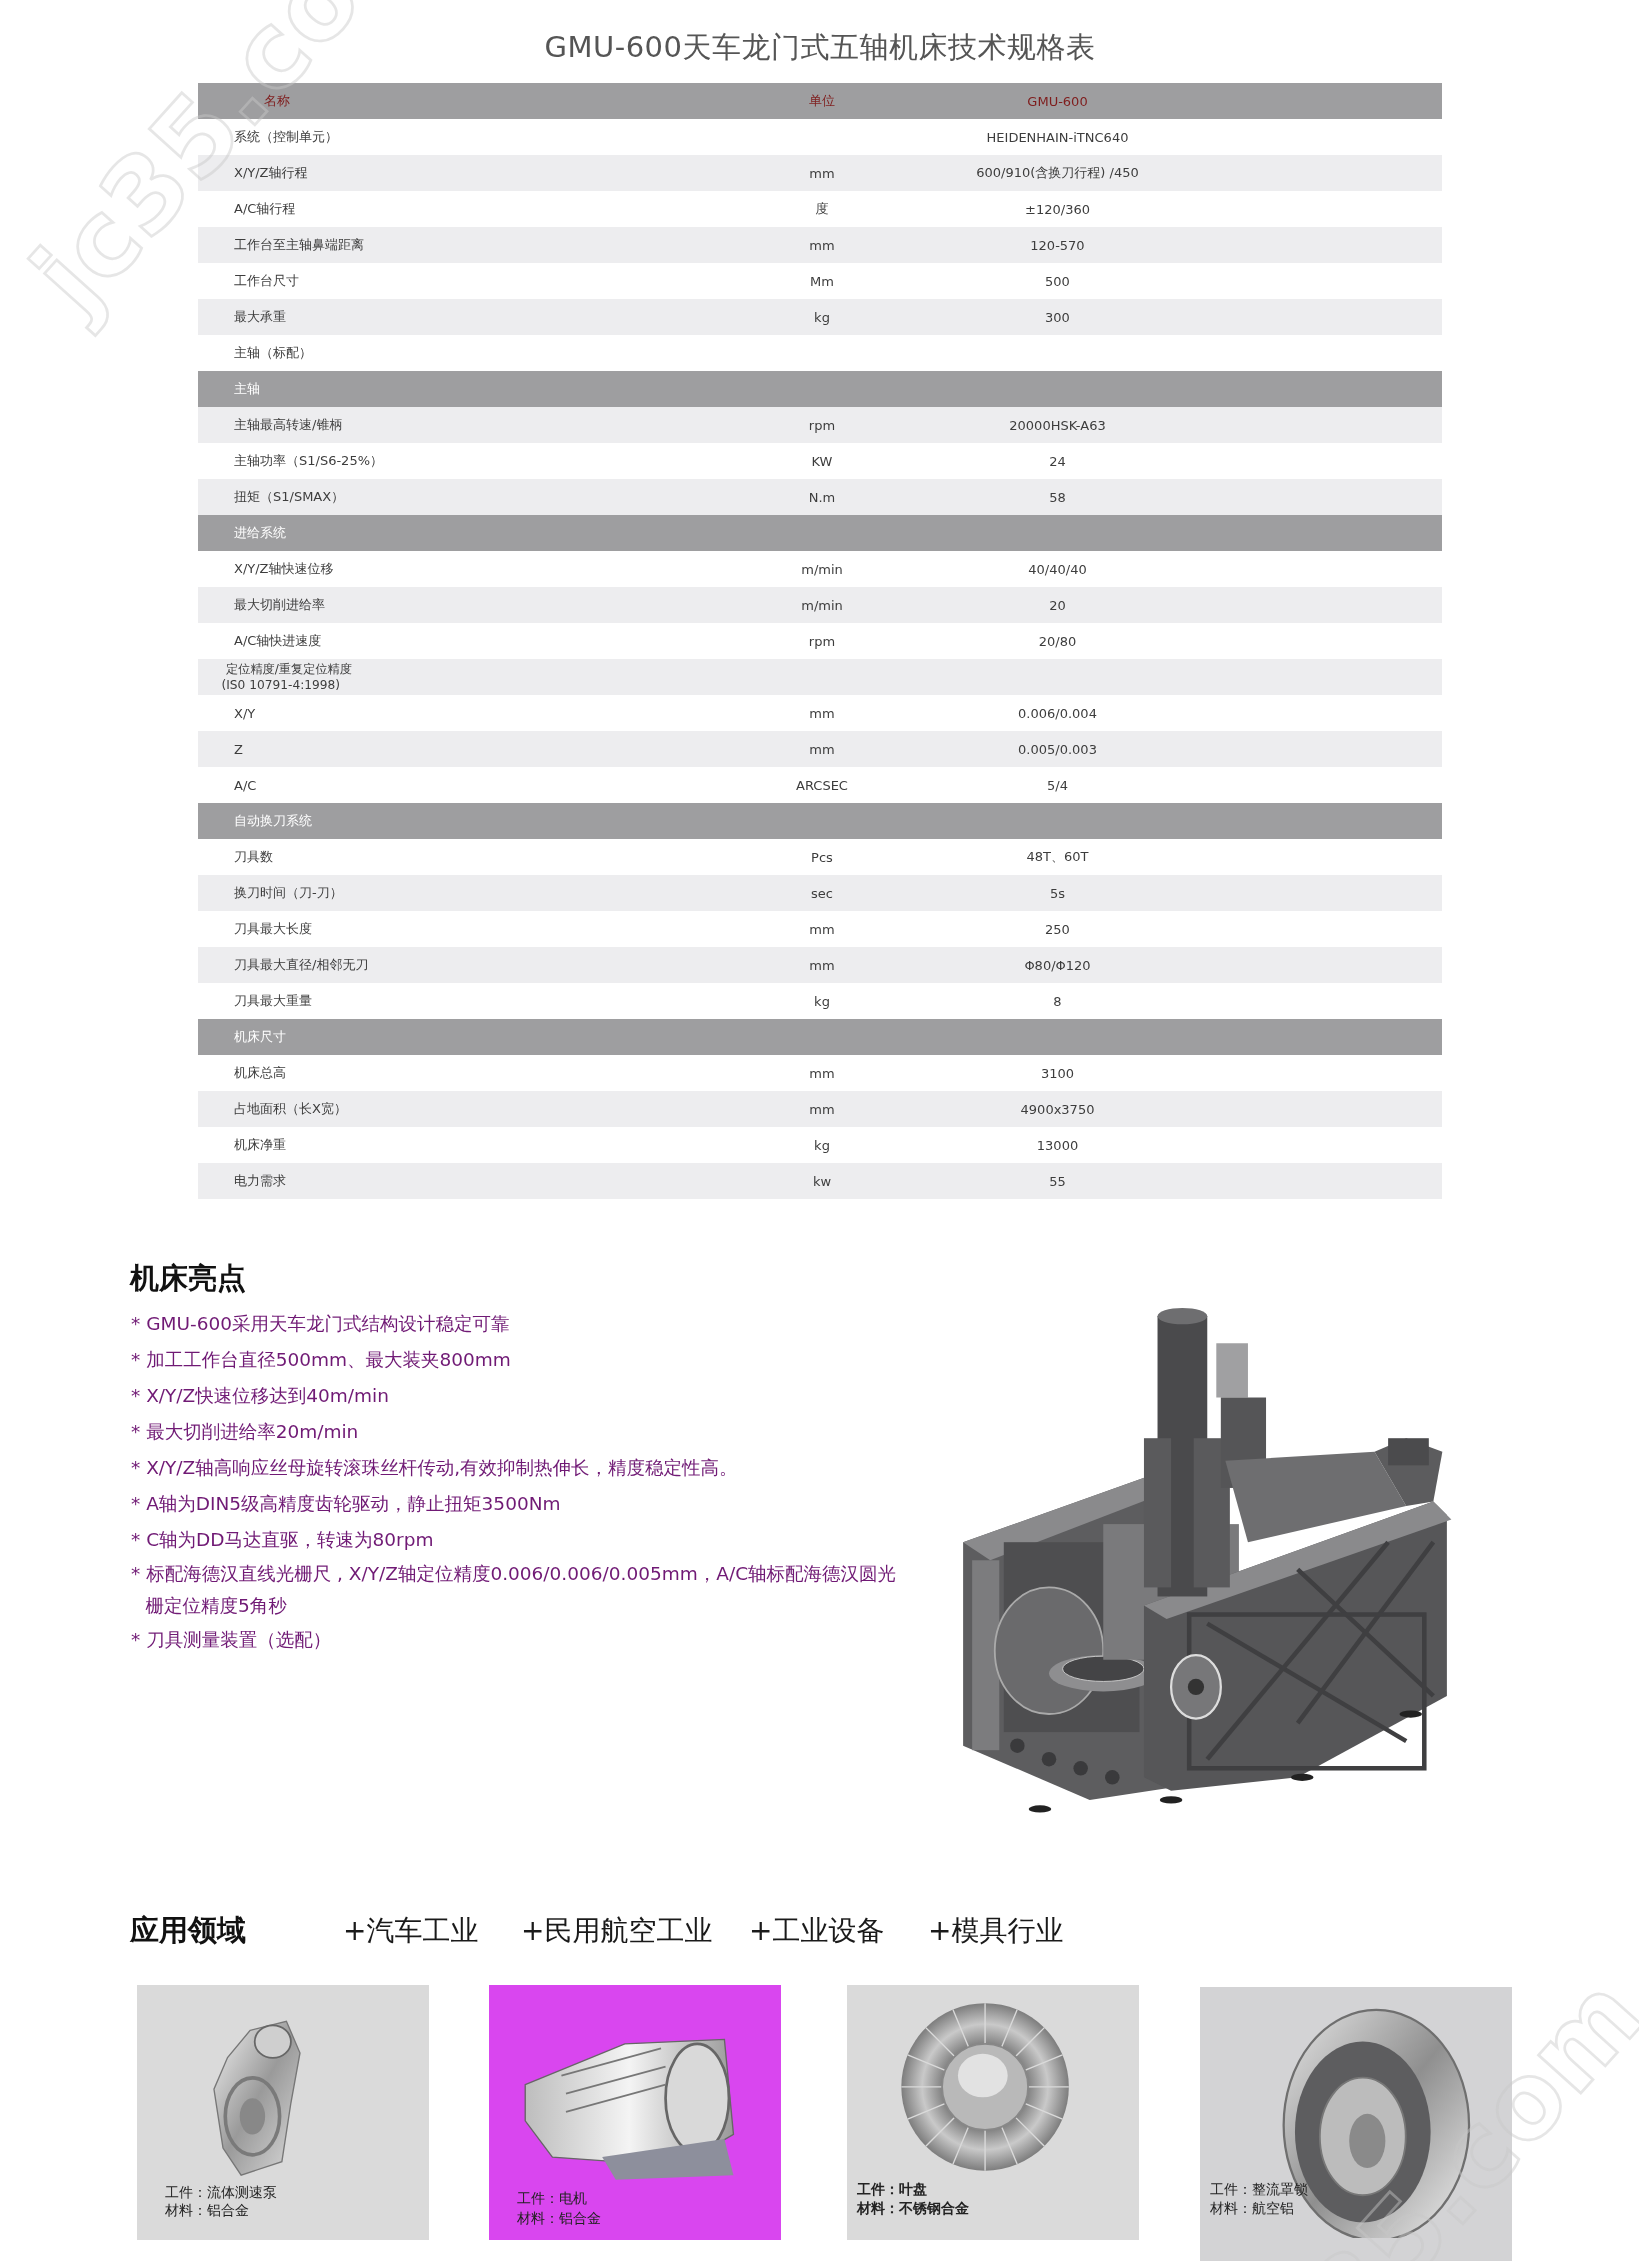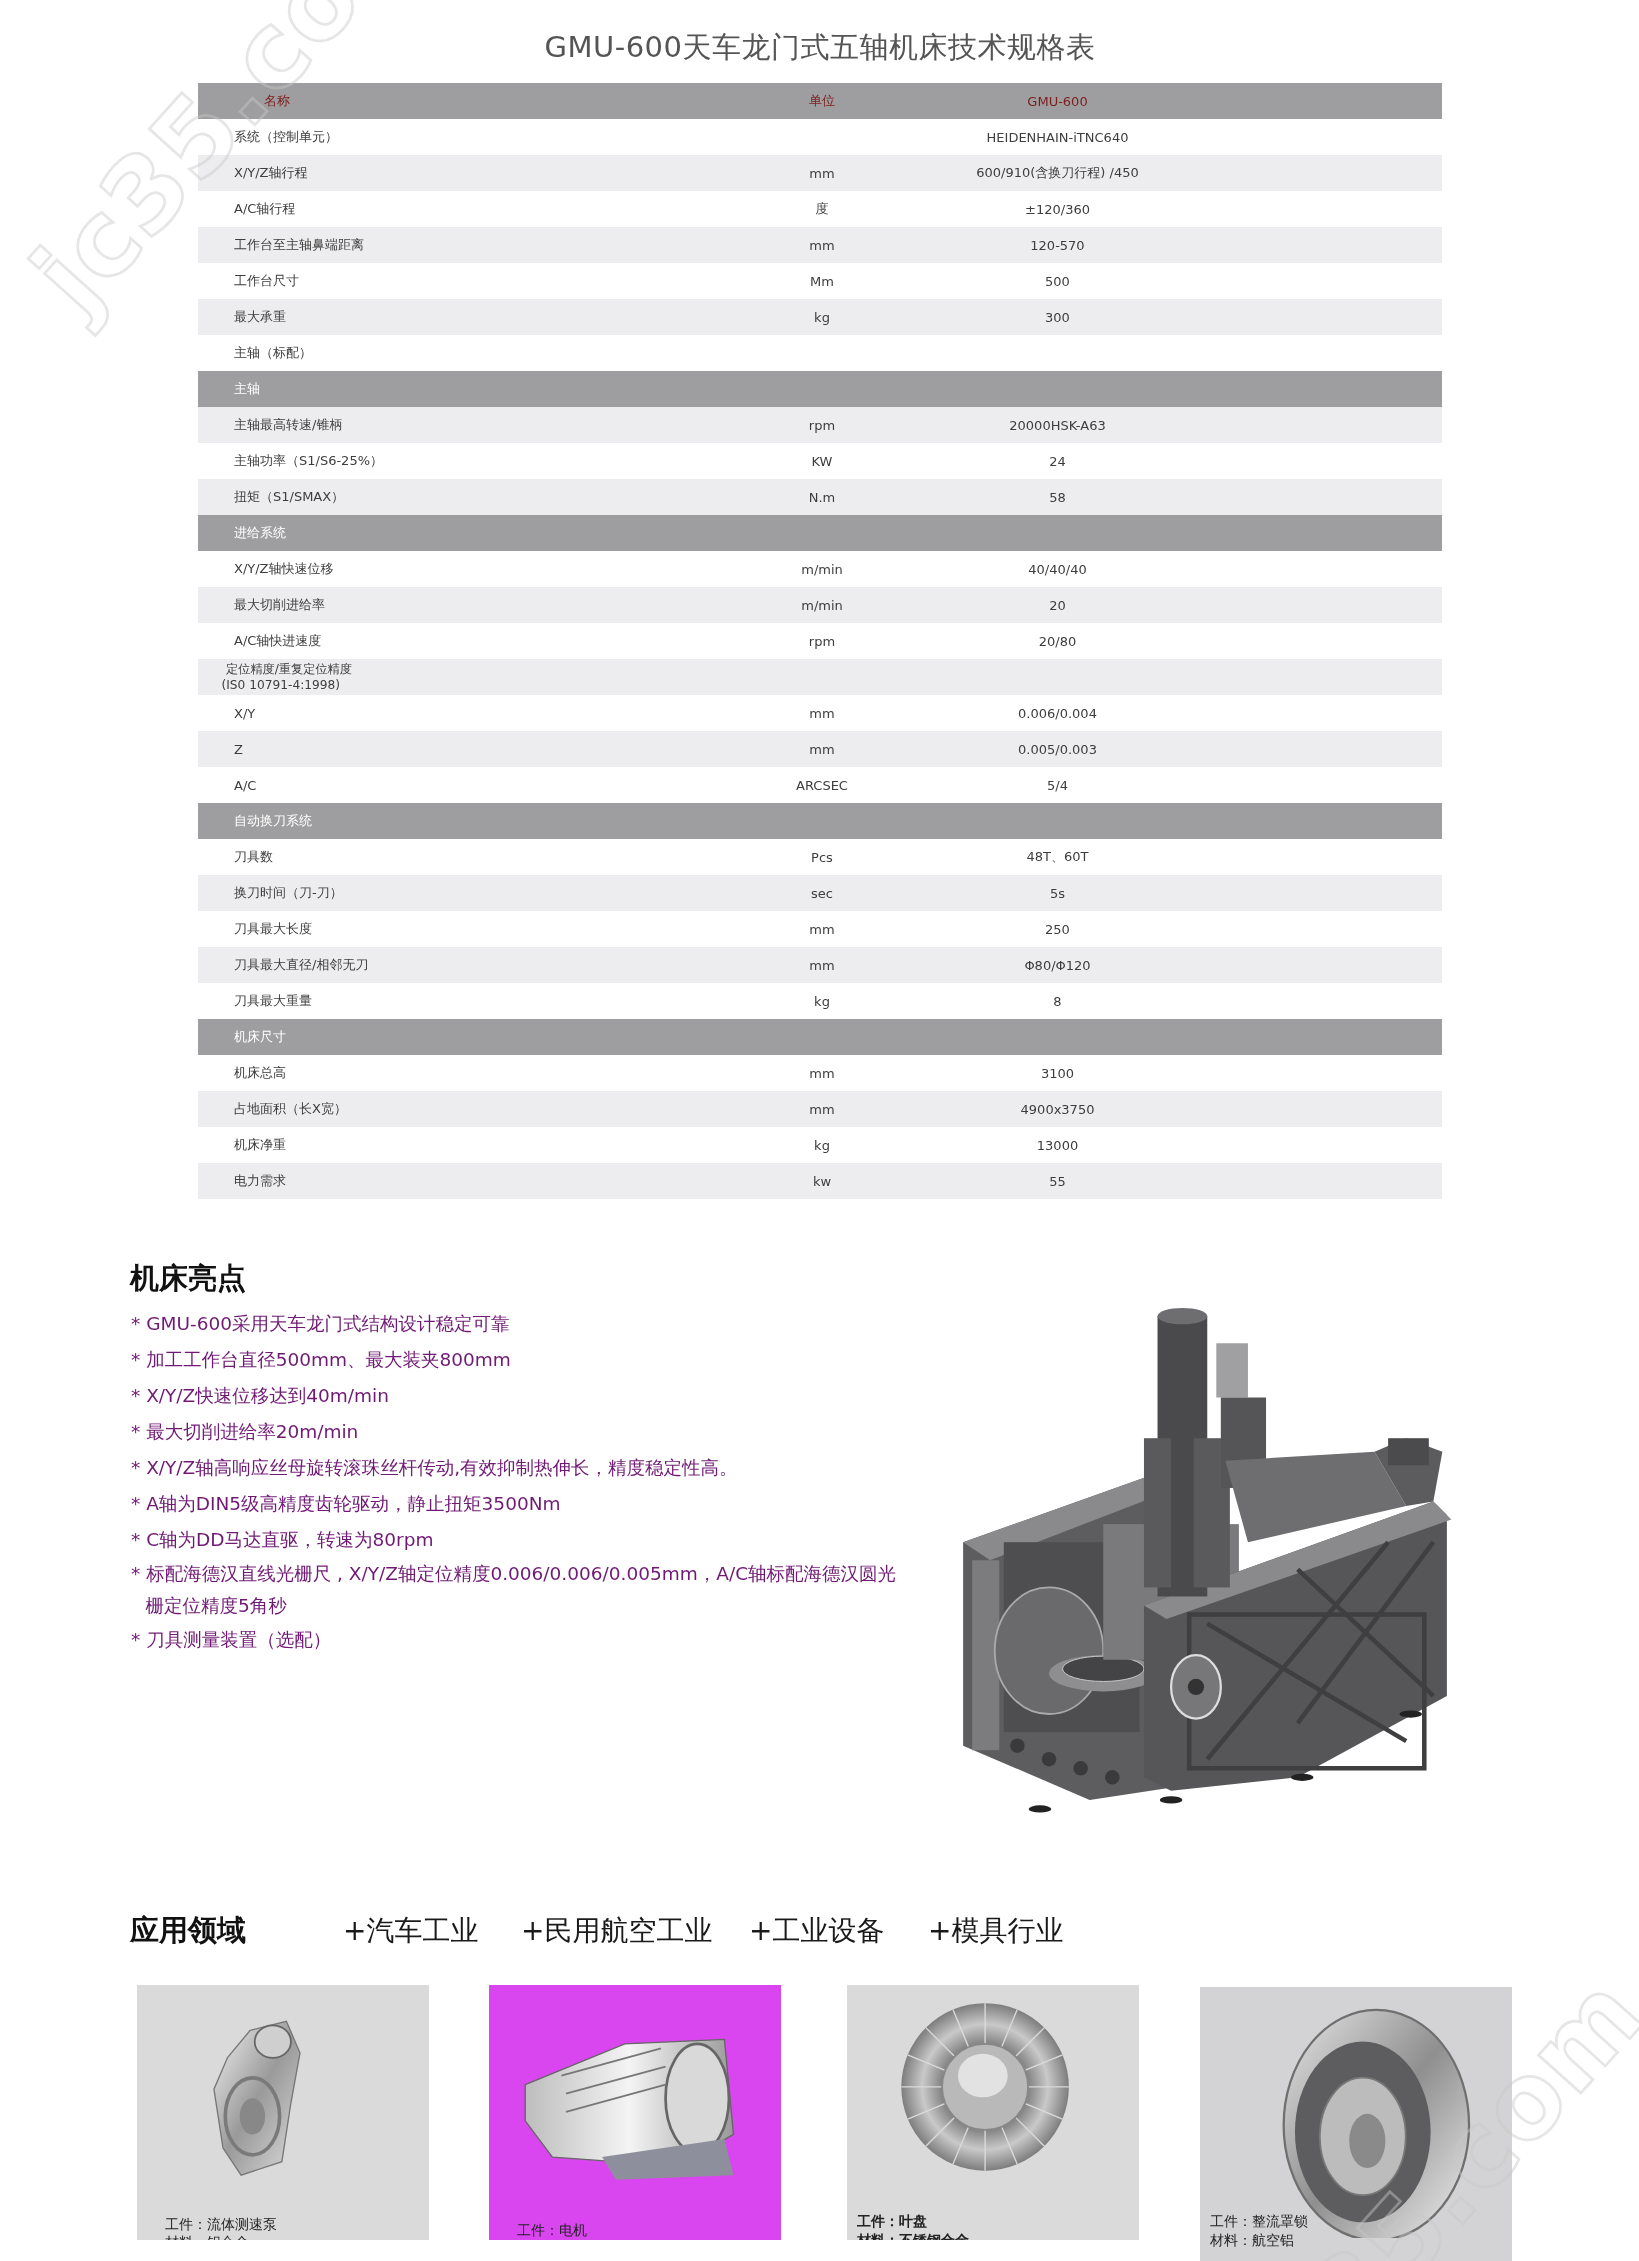--- a/index.html
+++ b/index.html
@@ -47,21 +47,21 @@
   .highlights li.wrap { white-space: normal; line-height: 32px; padding-left: 14.5px; text-indent: -14.5px; }
 
   .machine {
     position: absolute; left: 954px; top: 1289px; width: 502px; height: 529px;
   }
 
   .tags { position: absolute; top: 1912px; left: 0; }
   .tag { position: absolute; font-size: 28px; color: #1a1a1a; white-space: nowrap; top: 0; }
 
   .card { position: absolute; top: 1985px; width: 292px; height: 255px; background: #dadada; overflow: hidden; }
-  .card .cap { position: absolute; left: 28px; font-size: 14px; color: #222; line-height: 20px; margin-top: 32px; }
+  .card .cap { position: absolute; left: 28px; font-size: 14px; color: #222; line-height: 20px; }
   .card svg { position: absolute; }
 </style>
 </head>
 <body>
 
 <div class="watermark wm1">jc35.com</div>
 <div class="watermark wm2">jc35.com</div>
 
 <div class="page-title">GMU-600天车龙门式五轴机床技术规格表</div>
 

